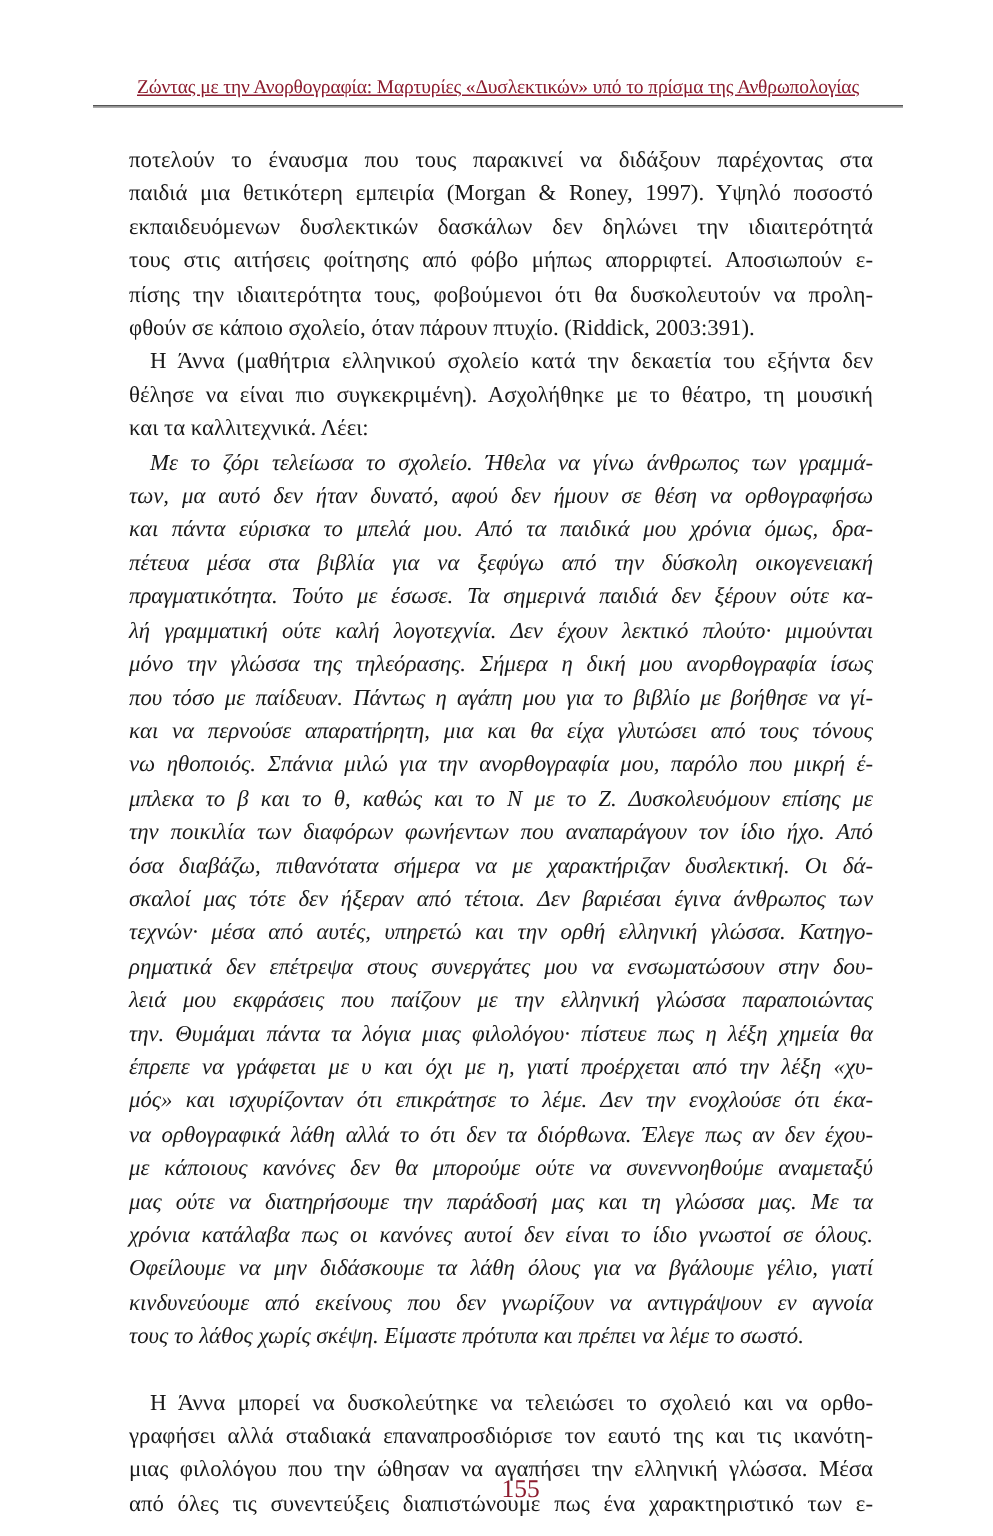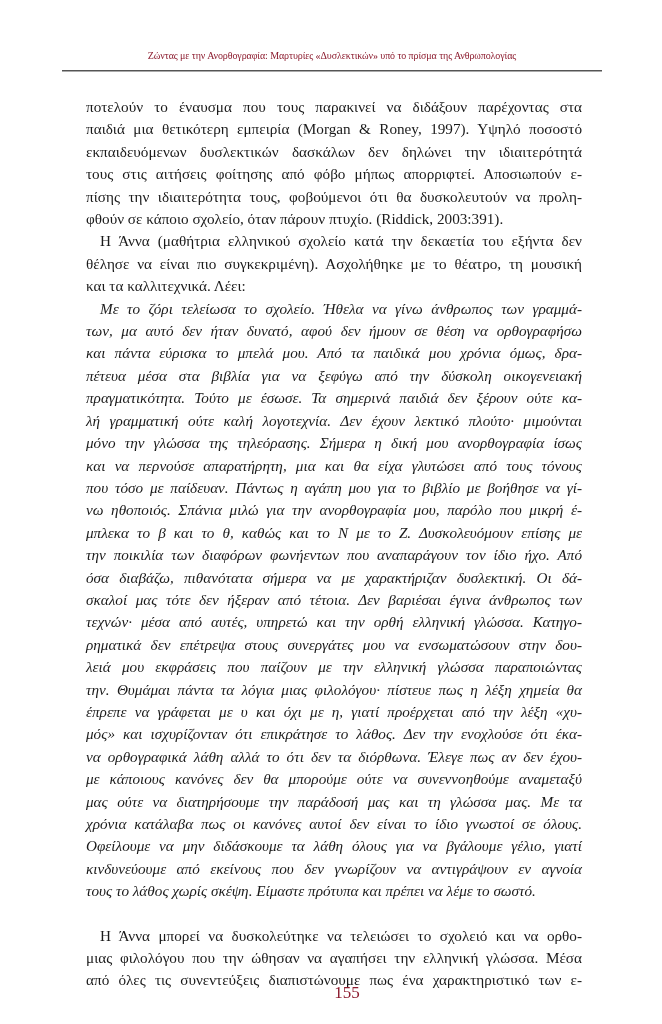--- a/index.html
+++ b/index.html
@@ -14,24 +14,25 @@
     overflow: hidden;
     font-family: "Liberation Serif", "DejaVu Serif", serif;
     color: #1a1a1a;
   }
   .running-header {
     position: absolute;
     left: 62px;
     top: 50px;
     width: 540px;
     text-align: center;
-    font-size: 10px;
+    font-size: 13px;
     color: #8c1b2e;
     letter-spacing: -0.1px;
     white-space: nowrap;
+    text-decoration: underline;
   }
   .header-rule {
     position: absolute;
     left: 62px;
     top: 70px;
     width: 540px;
     height: 1px;
     background: #555;
     box-shadow: 0 1px 0 #aaa;
   }
@@ -98,45 +99,46 @@
   </div>
 
   <div class="italic">
     <span class="line indent">Με το ζόρι τελείωσα το σχολείο. Ήθελα να γίνω άνθρωπος των γραμμά-</span>
     <span class="line">των, μα αυτό δεν ήταν δυνατό, αφού δεν ήμουν σε θέση να ορθογραφήσω</span>
     <span class="line">και πάντα εύρισκα το μπελά μου. Από τα παιδικά μου χρόνια όμως, δρα-</span>
     <span class="line">πέτευα μέσα στα βιβλία για να ξεφύγω από την δύσκολη οικογενειακή</span>
     <span class="line">πραγματικότητα. Τούτο με έσωσε. Τα σημερινά παιδιά δεν ξέρουν ούτε κα-</span>
     <span class="line">λή γραμματική ούτε καλή λογοτεχνία. Δεν έχουν λεκτικό πλούτο· μιμούνται</span>
     <span class="line">μόνο την γλώσσα της τηλεόρασης. Σήμερα η δική μου ανορθογραφία ίσως</span>
+    <span class="line">που τόσο με παίδευαν. Πάντως η αγάπη μου για το βιβλίο με βοήθησε να γί-</span>
     <span class="line">και να περνούσε απαρατήρητη, μια και θα είχα γλυτώσει από τους τόνους</span>
-    <span class="line">που τόσο με παίδευαν. Πάντως η αγάπη μου για το βιβλίο με βοήθησε να γί-</span>
     <span class="line">νω ηθοποιός. Σπάνια μιλώ για την ανορθογραφία μου, παρόλο που μικρή έ-</span>
     <span class="line">μπλεκα το β και το θ, καθώς και το Ν με το Ζ. Δυσκολευόμουν επίσης με</span>
     <span class="line">την ποικιλία των διαφόρων φωνήεντων που αναπαράγουν τον ίδιο ήχο. Από</span>
     <span class="line">όσα διαβάζω, πιθανότατα σήμερα να με χαρακτήριζαν δυσλεκτική. Οι δά-</span>
     <span class="line">σκαλοί μας τότε δεν ήξεραν από τέτοια. Δεν βαριέσαι έγινα άνθρωπος των</span>
     <span class="line">τεχνών· μέσα από αυτές, υπηρετώ και την ορθή ελληνική γλώσσα. Κατηγο-</span>
     <span class="line">ρηματικά δεν επέτρεψα στους συνεργάτες μου να ενσωματώσουν στην δου-</span>
     <span class="line">λειά μου εκφράσεις που παίζουν με την ελληνική γλώσσα παραποιώντας</span>
     <span class="line">την. Θυμάμαι πάντα τα λόγια μιας φιλολόγου· πίστευε πως η λέξη χημεία θα</span>
     <span class="line">έπρεπε να γράφεται με υ και όχι με η, γιατί προέρχεται από την λέξη «χυ-</span>
-    <span class="line">μός» και ισχυρίζονταν ότι επικράτησε το λάθος. Δεν την ενοχλούσε ότι έκα-</span>
+    <span class="line">μός» και ισχυρίζονταν ότι επικράτησε το λέμε. Δεν την ενοχλούσε ότι έκα-</span>
     <span class="line">να ορθογραφικά λάθη αλλά το ότι δεν τα διόρθωνα. Έλεγε πως αν δεν έχου-</span>
     <span class="line">με κάποιους κανόνες δεν θα μπορούμε ούτε να συνεννοηθούμε αναμεταξύ</span>
     <span class="line">μας ούτε να διατηρήσουμε την παράδοσή μας και τη γλώσσα μας. Με τα</span>
     <span class="line">χρόνια κατάλαβα πως οι κανόνες αυτοί δεν είναι το ίδιο γνωστοί σε όλους.</span>
     <span class="line">Οφείλουμε να μην διδάσκουμε τα λάθη όλους για να βγάλουμε γέλιο, γιατί</span>
     <span class="line">κινδυνεύουμε από εκείνους που δεν γνωρίζουν να αντιγράψουν εν αγνοία</span>
     <span class="line last">τους το λάθος χωρίς σκέψη. Είμαστε πρότυπα και πρέπει να λέμε το σωστό.</span>
   </div>
 
   <div class="para-gap"></div>
 
   <div>
     <span class="line indent">Η Άννα μπορεί να δυσκολεύτηκε να τελειώσει το σχολειό και να ορθο-</span>
+    <span class="line">γραφήσει αλλά σταδιακά επαναπροσδιόρισε τον εαυτό της και τις ικανότη-</span>
     <span class="line">μιας φιλολόγου που την ώθησαν να αγαπήσει την ελληνική γλώσσα. Μέσα</span>
     <span class="line">από όλες τις συνεντεύξεις διαπιστώνουμε πως ένα χαρακτηριστικό των ε-</span>
   </div>
 
 </div>
 
 <div class="page-number">155</div>
 
 </body></html>

